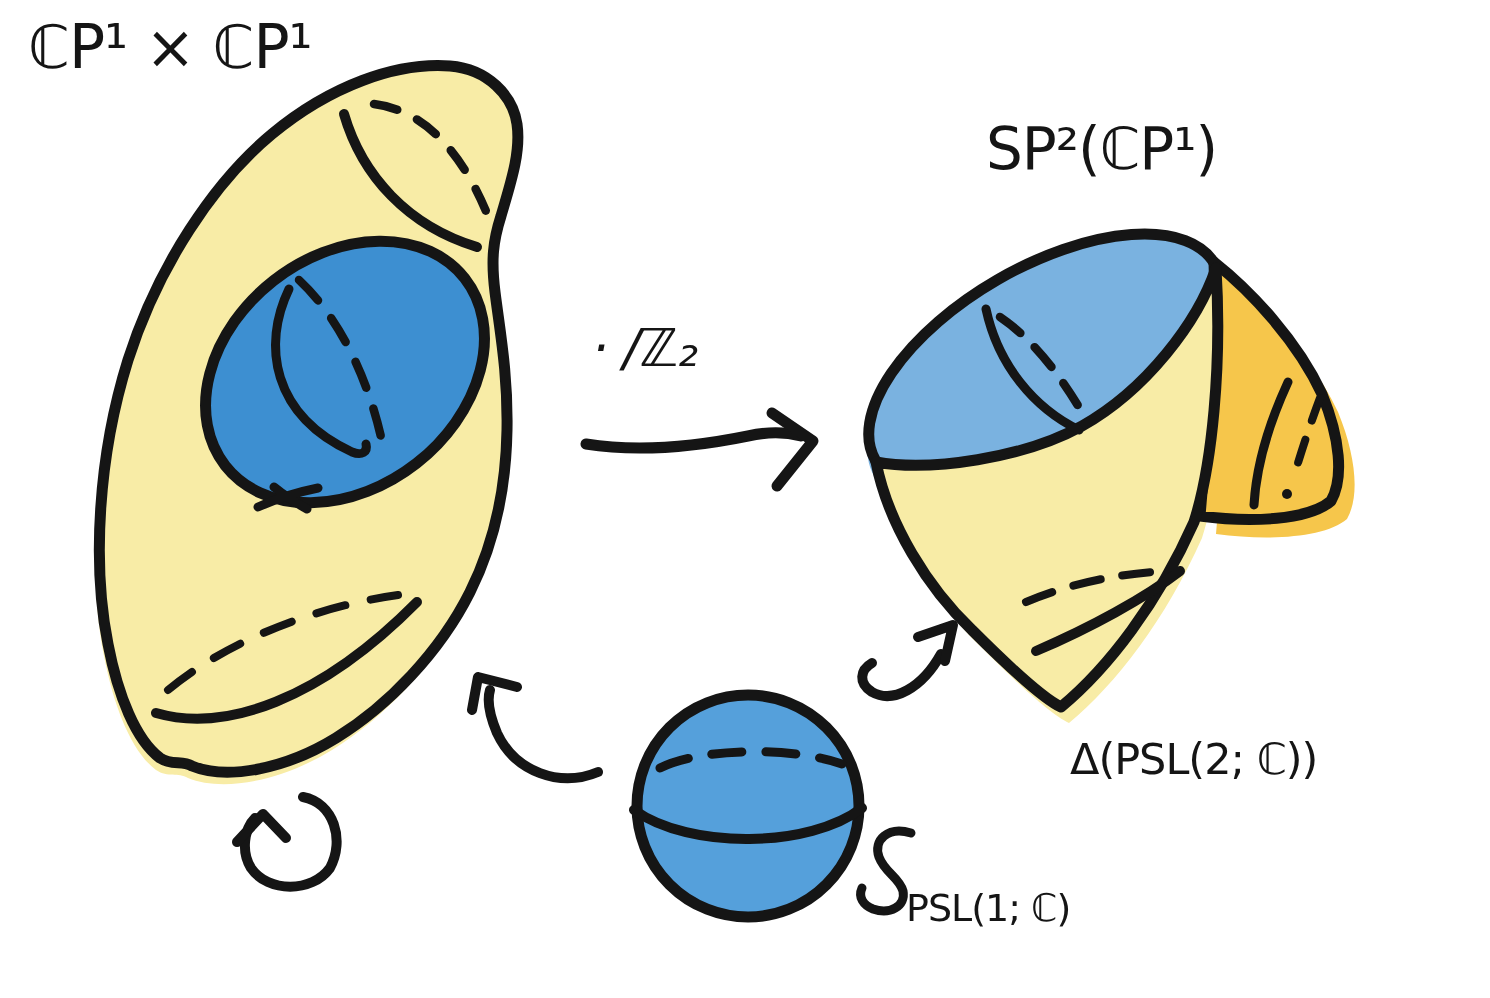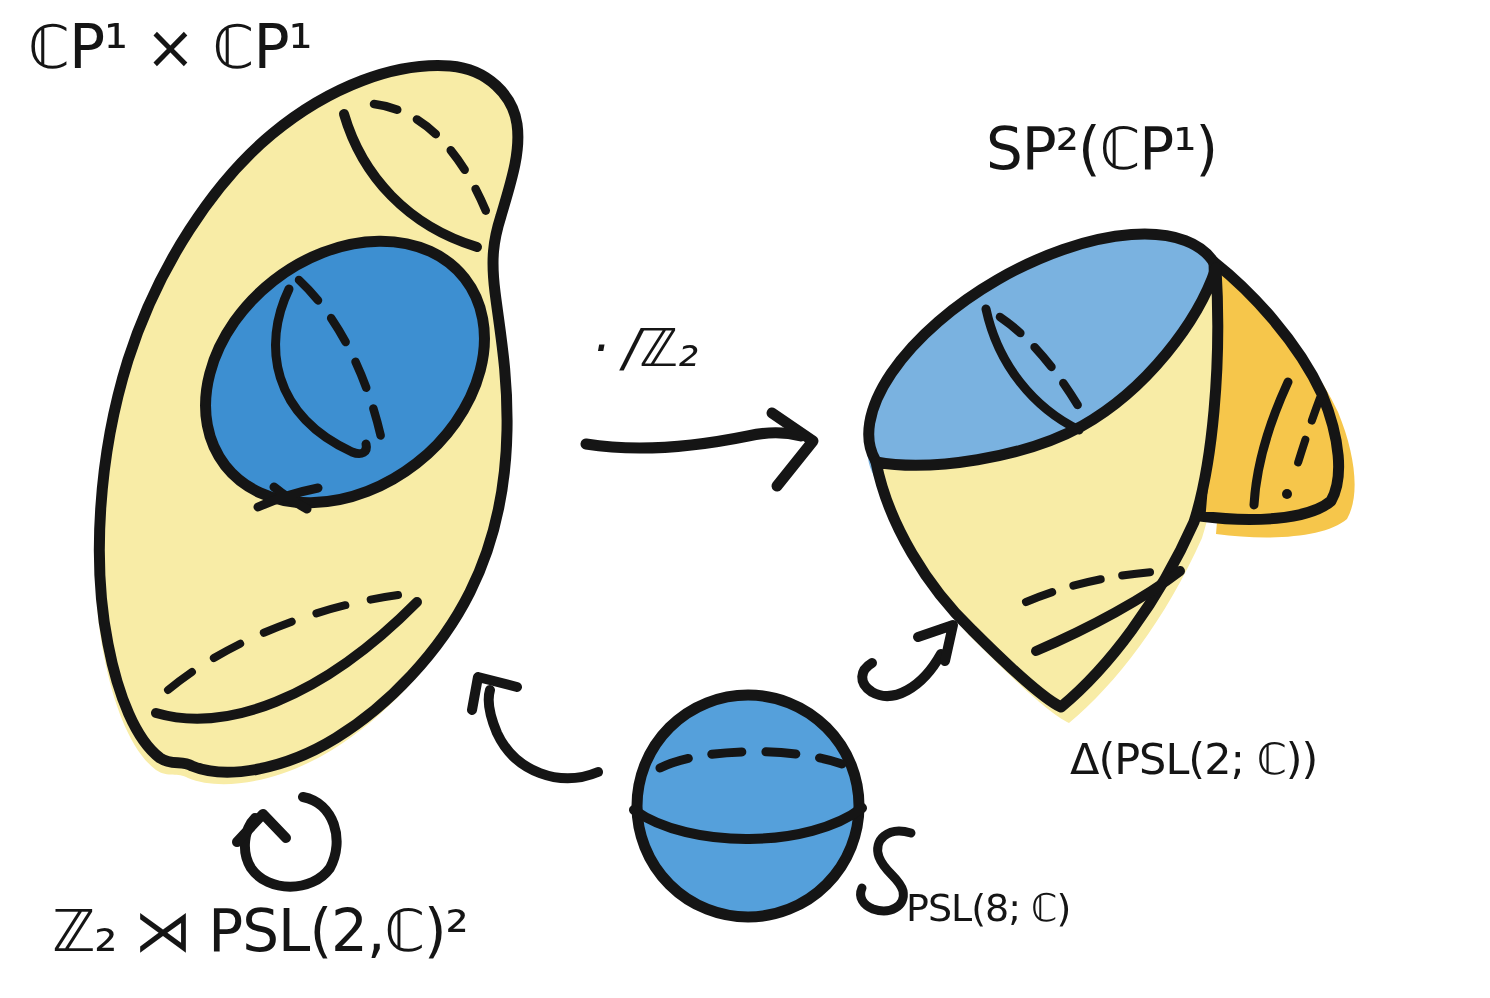--- a/index.html
+++ b/index.html
@@ -82,17 +82,16 @@
       <path stroke-width="10" d="M 918 637 L 953 625 L 945 661"></path>
       <path stroke-width="10" d="M 303 797 C 334 803 345 840 330 868 C 312 893 268 893 251 868 C 241 852 244 829 255 818"></path>
       <path stroke-width="10" d="M 237 842 L 263 814 L 286 838"></path>
       <path stroke-width="9" d="M 911 833 C 888 826 873 840 879 857 C 885 873 899 877 903 891 C 906 906 890 915 873 909 C 863 905 858 897 862 888"></path>
     </g>
   </svg>
 
   <div class="label lbl-product">ℂP¹ × ℂP¹</div>
   <div class="label lbl-quot">· /ℤ₂</div>
   <div class="label lbl-sym">SP²(ℂP¹)</div>
-  <div class="label lbl-semidirect">ℤ₂ ⋊ PSL(2,ℂ)²</div>
   <div class="label lbl-diagonal">Δ(PSL(2; ℂ))</div>
-  <div class="label lbl-sphere">PSL(8; ℂ)</div>
+  <div class="label lbl-sphere">PSL(1; ℂ)</div>
 
 </div>
 
 </body></html>

